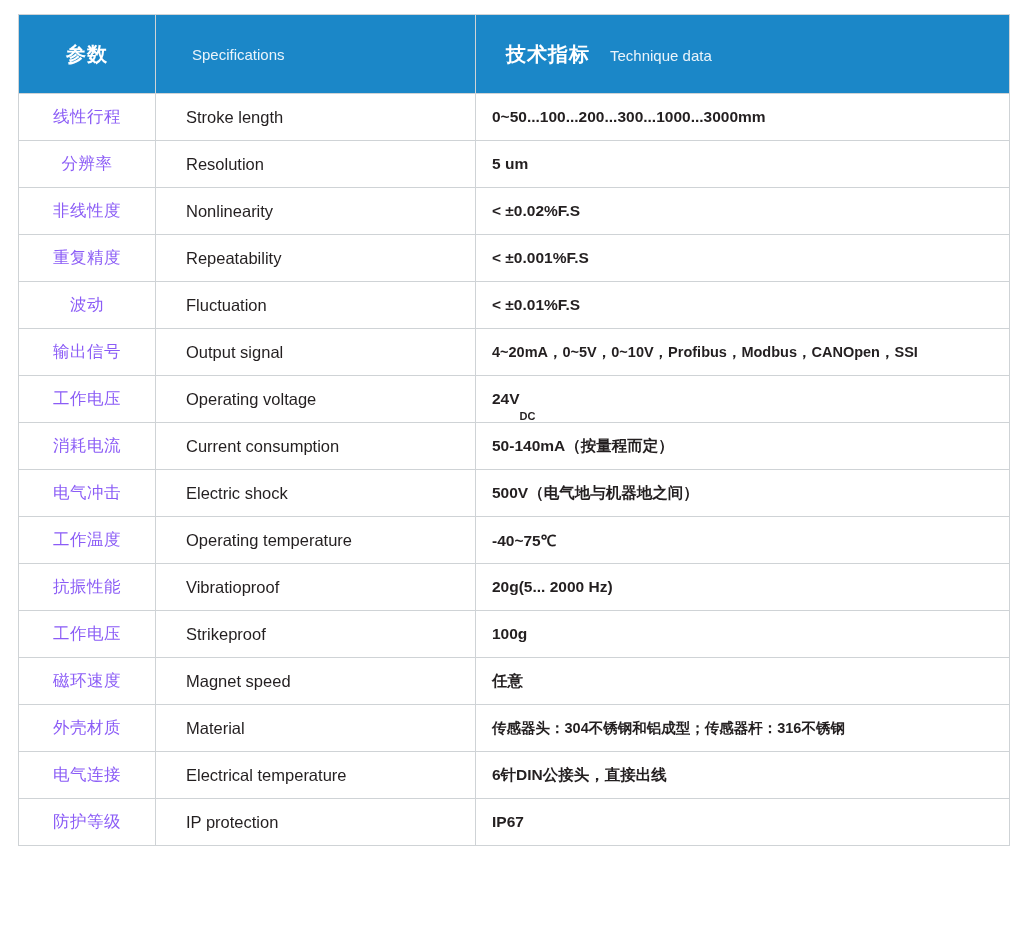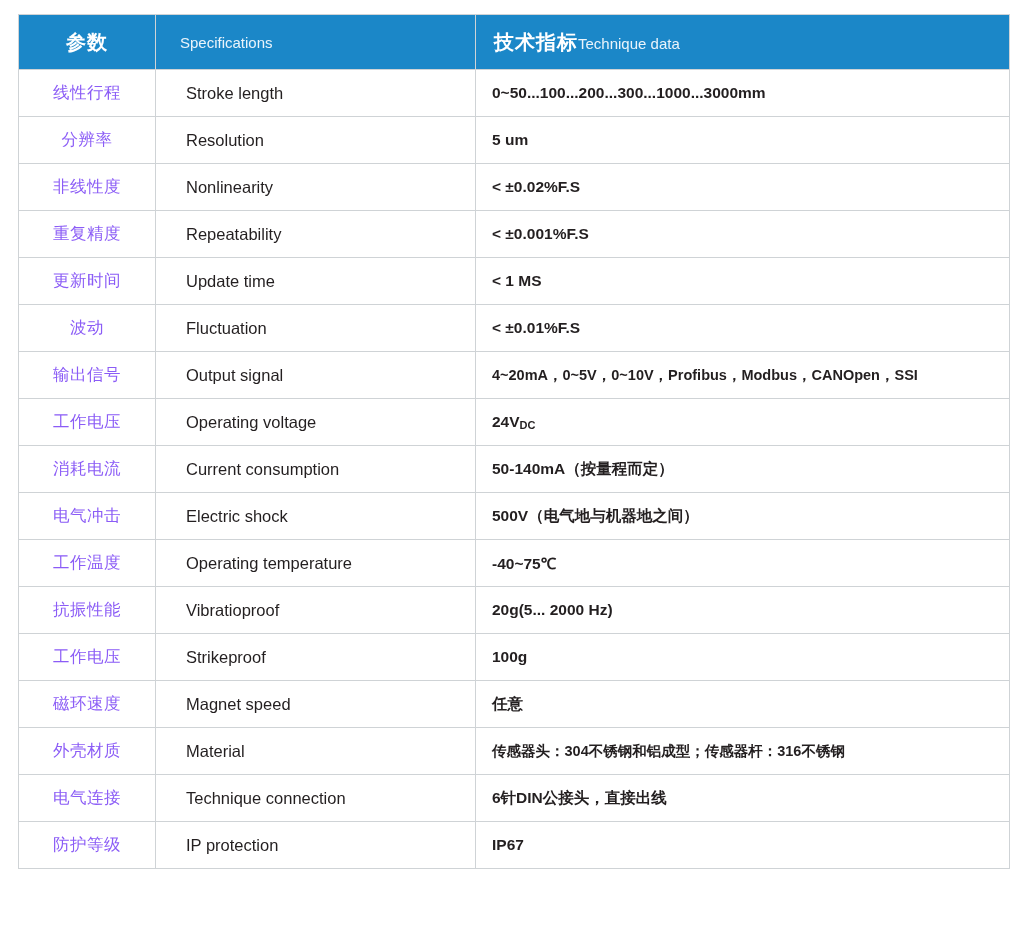--- a/index.html
+++ b/index.html
@@ -18,21 +18,21 @@
     margin: 14px 18px 0 18px;
     border-collapse: collapse;
     table-layout: fixed;
   }
   .spec-table col.c1 { width: 137px; }
   .spec-table col.c2 { width: 320px; }
   .spec-table col.c3 { width: 534px; }
 
   .spec-table th, .spec-table td {
     border: 1px solid #cfd3d6;
-    padding: 0;
+    padding: 12px;
     vertical-align: middle;
   }
   thead th {
     background: #1b87c8;
     border: 1px solid #1b87c8;
     height: 54px;
     color: #ffffff;
     font-weight: normal;
   }
   .head-cell {
@@ -43,21 +43,21 @@
   .head-cn {
     font-size: 20px;
     font-weight: bold;
     letter-spacing: 1px;
     color: #ffffff;
     white-space: nowrap;
   }
   .head-en {
     font-size: 15px;
     color: #eaf4fb;
-    margin-left: 0;
+    margin-left: 20px;
     white-space: nowrap;
   }
   .head-cell.center {
     justify-content: center;
     padding-left: 0;
   }
   tbody tr {
     height: 47px;
   }
   td.cn {
@@ -77,21 +77,21 @@
     color: #231f20;
     font-weight: bold;
   }
   td.val.small {
     font-size: 14.5px;
   }
   .sub {
     font-size: 11px;
     vertical-align: baseline;
     position: relative;
-    top: 2px;
+    top: 16px;
   }
 </style>
 </head>
 <body>
 
 <table class="spec-table">
   <colgroup>
     <col class="c1">
       <col class="c2">
       <col class="c3">
@@ -131,25 +131,20 @@
         <td class="cn">非线性度</td>
         <td class="en">Nonlinearity</td>
         <td class="val">&lt; ±0.02%F.S</td>
       </tr>
       <tr>
         <td class="cn">重复精度</td>
         <td class="en">Repeatability</td>
         <td class="val">&lt; ±0.001%F.S</td>
       </tr>
       <tr>
-        <td class="cn">更新时间</td>
-        <td class="en">Update time</td>
-        <td class="val">&lt;  1 MS</td>
-      </tr>
-      <tr>
         <td class="cn">波动</td>
         <td class="en">Fluctuation</td>
         <td class="val">&lt; ±0.01%F.S</td>
       </tr>
       <tr>
         <td class="cn">输出信号</td>
         <td class="en">Output signal</td>
         <td class="val small">4~20mA，0~5V，0~10V，Profibus，Modbus，CANOpen，SSI</td>
       </tr>
       <tr>
@@ -187,21 +182,21 @@
         <td class="en">Magnet speed</td>
         <td class="val">任意</td>
       </tr>
       <tr>
         <td class="cn">外壳材质</td>
         <td class="en">Material</td>
         <td class="val small">传感器头：304不锈钢和铝成型；传感器杆：316不锈钢</td>
       </tr>
       <tr>
         <td class="cn">电气连接</td>
-        <td class="en">Technique connection</td>
+        <td class="en">Electrical temperature</td>
         <td class="val">6针DIN公接头，直接出线</td>
       </tr>
       <tr>
         <td class="cn">防护等级</td>
         <td class="en">IP  protection</td>
         <td class="val">IP67</td>
       </tr>
     </tbody>
 </table>
 

